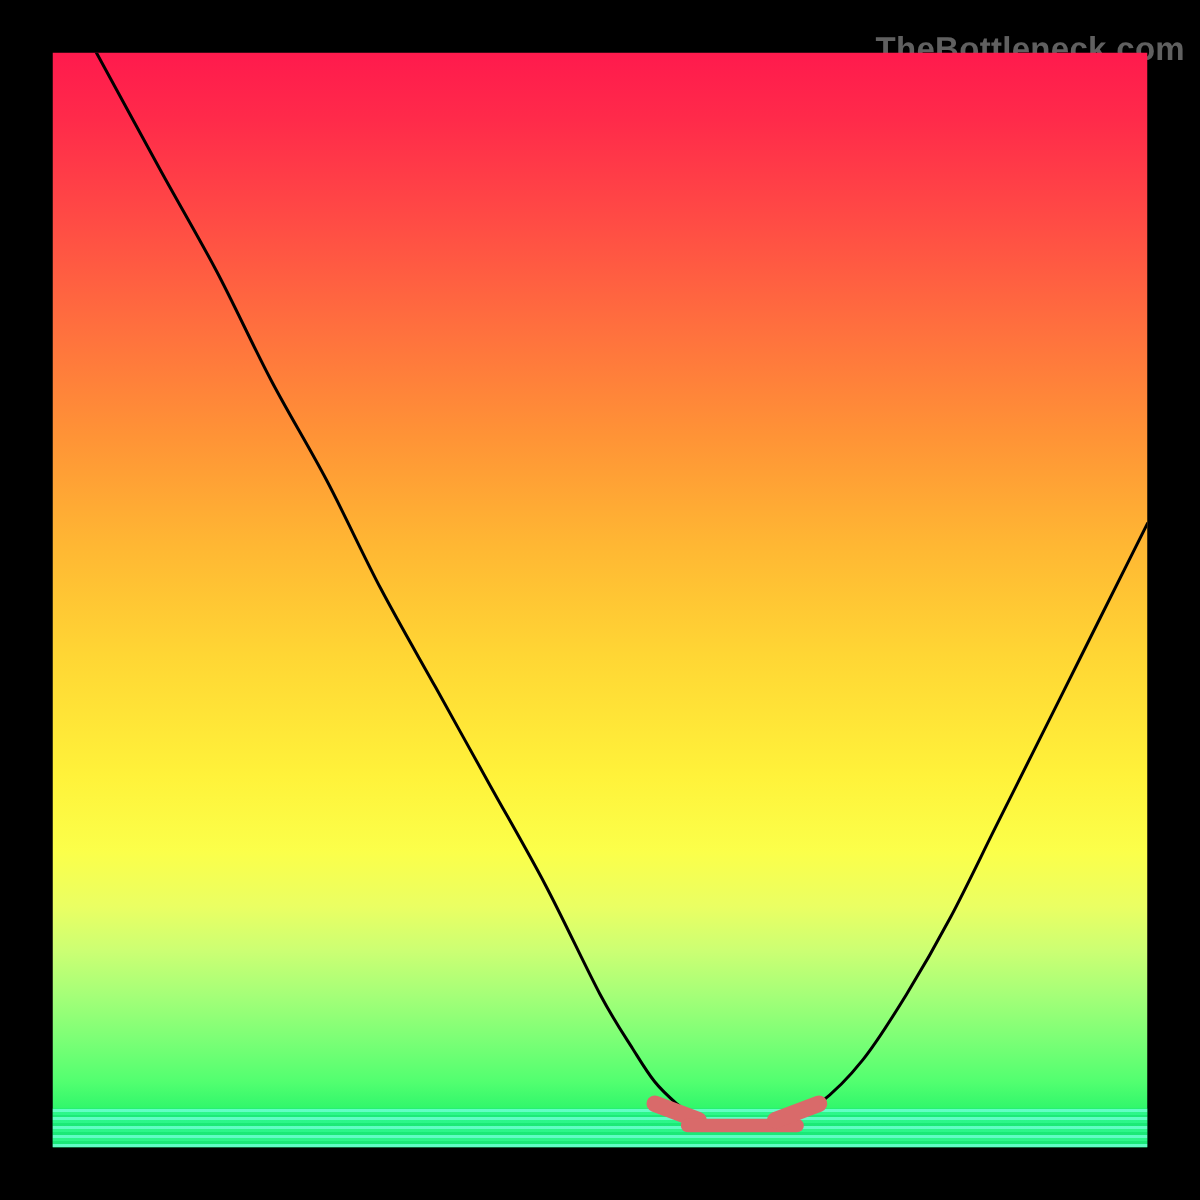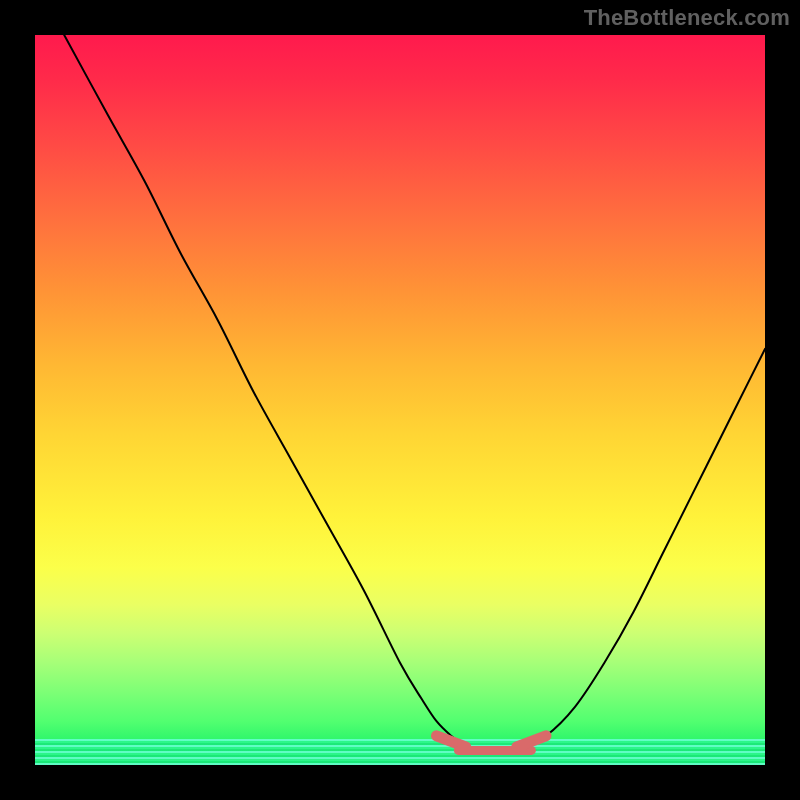--- a/index.html
+++ b/index.html
@@ -12,21 +12,21 @@
     font-family: Arial, Helvetica, sans-serif;
   }
   .frame {
     position: relative;
     width: 800px;
     height: 800px;
     background: #000;
   }
   .watermark {
     position: absolute;
-    top: 5px;
+    top: 20px;
     right: 10px;
     font-size: 22px;
     font-weight: 600;
     color: #606060;
     letter-spacing: 0.2px;
     user-select: none;
   }
   .plot-clip {
     position: absolute;
     left: 35px;

